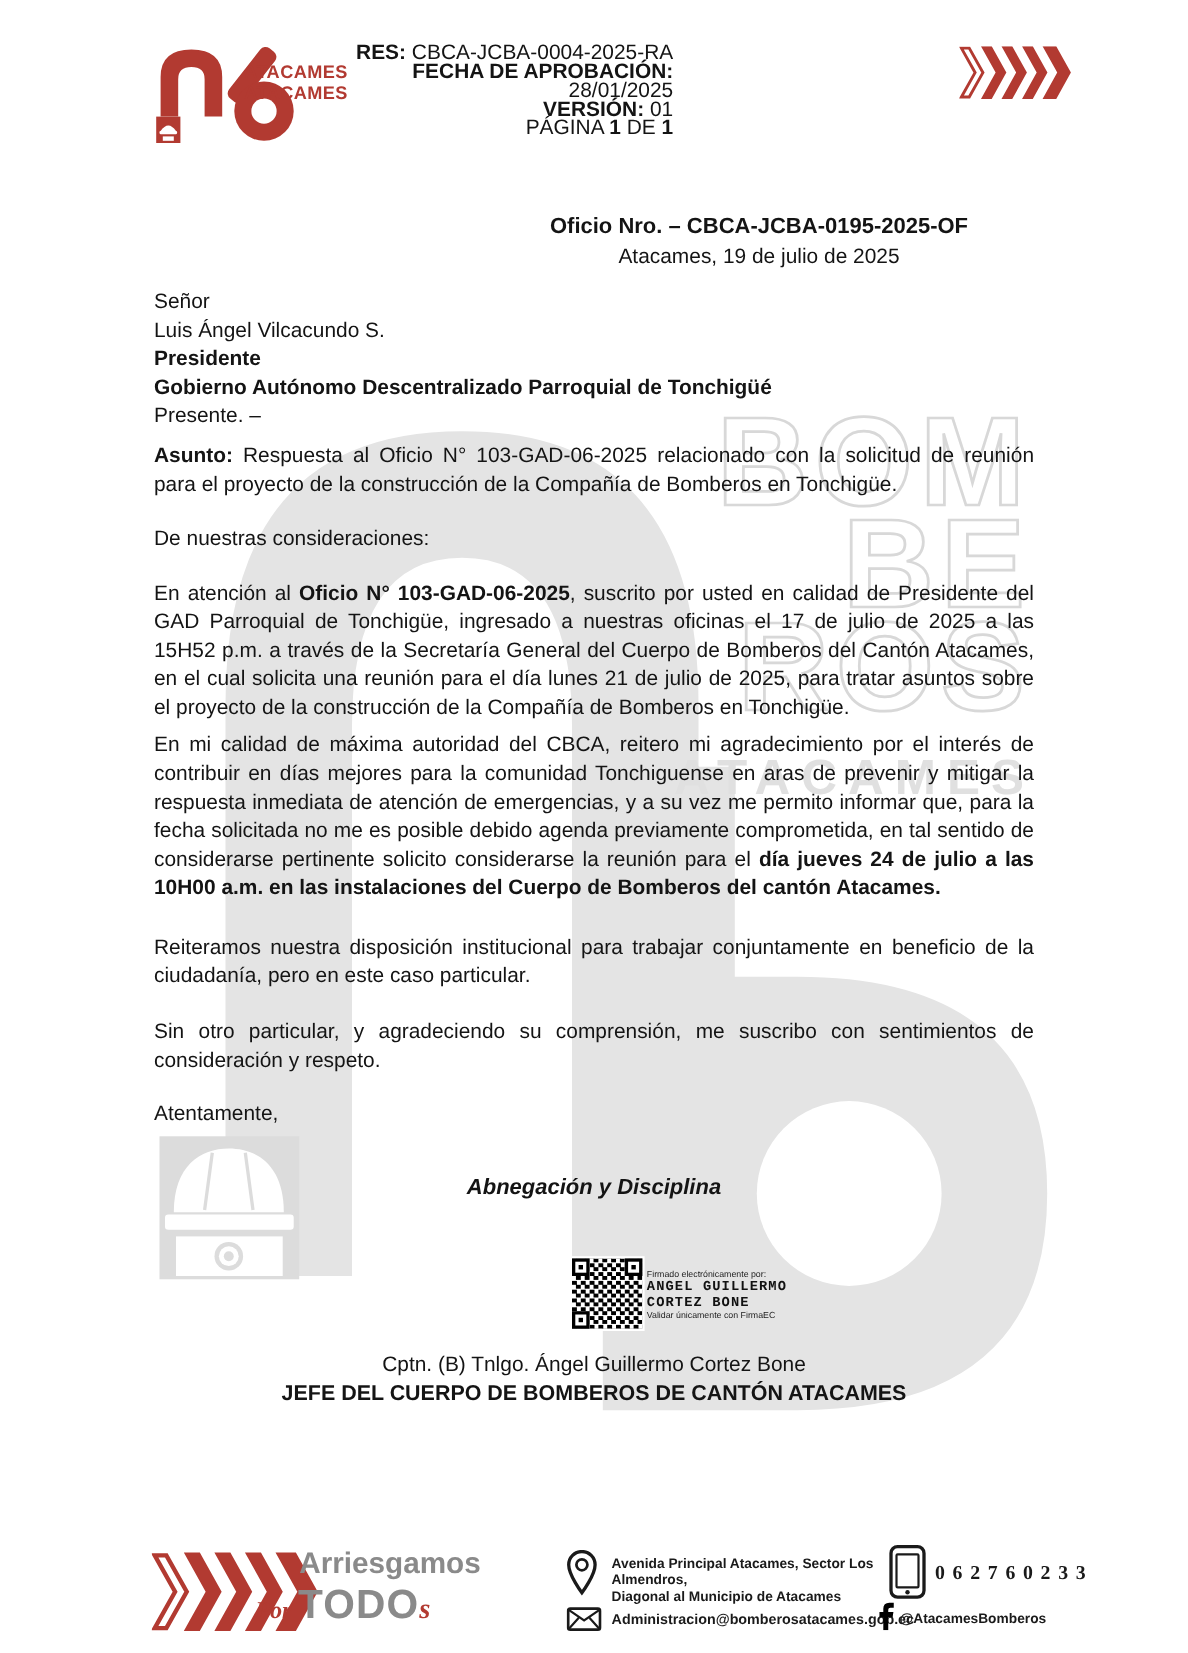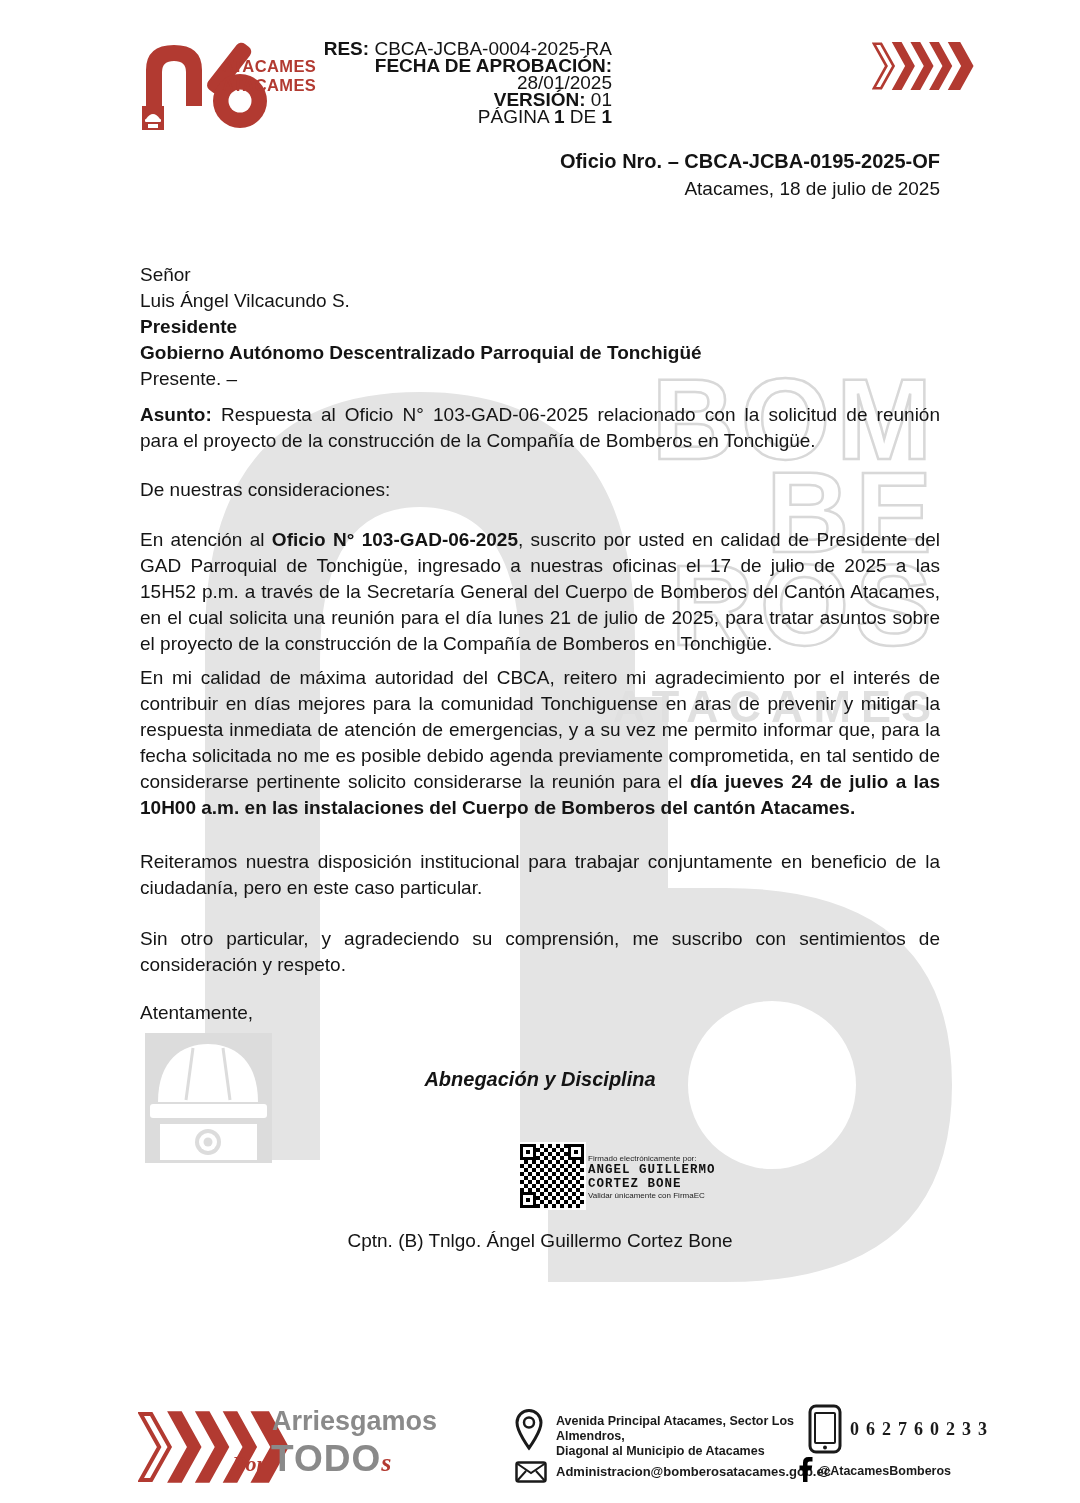--- a/index.html
+++ b/index.html
@@ -3,21 +3,21 @@
 <meta charset="utf-8">
 <style>
   html,body{margin:0;padding:0;background:#888;}
   .page{position:relative;width:1080px;height:1503px;background:#fff;margin:0 auto;
         font-family:"Liberation Sans",sans-serif;color:#141414;overflow:hidden;}
   .abs{position:absolute;}
   b{font-weight:bold;}
   .jtext{font-size:19px;line-height:26px;text-align:justify;}
   .line{font-size:19px;line-height:26px;}
   .bold{font-weight:bold;}
-  .right{text-align:right;}
+  .right{text-align:center;margin-top:45px;}
   .center{text-align:center;}
   .hdr-info{font-size:19px;line-height:17px;text-align:right;}
   .brand{color:#b23a31;font-weight:bold;font-size:16.5px;line-height:19px;letter-spacing:.4px;}
   .oficio{font-size:20px;font-weight:bold;line-height:27px;}
   .citydate{font-size:19px;line-height:27px;}
   .motto{font-size:20px;font-weight:bold;font-style:italic;}
   .sig-name{font-size:19px;line-height:26px;}
   .sig-title{font-size:19.5px;line-height:26px;font-weight:bold;}
   
   .qrwrap{display:flex;align-items:flex-start;}
@@ -103,21 +103,21 @@
   <svg class="abs" style="left:872px;top:42px;z-index:1" width="116" height="48" viewBox="0 0 130 54">
     <polygon points="2,2 10,2 24,27 10,52 2,52 16,27" fill="#ffffff" stroke="#b23a31" stroke-width="3"></polygon>
     <polygon points="22,0 33,0 48,27 33,54 22,54 37,27" fill="#b23a31"></polygon>
     <polygon points="43,0 54,0 69,27 54,54 43,54 58,27" fill="#b23a31"></polygon>
     <polygon points="64,0 75,0 90,27 75,54 64,54 79,27" fill="#b23a31"></polygon>
     <polygon points="85,0 99,0 114,27 99,54 85,54 100,27" fill="#b23a31"></polygon>
   </svg>
 
   <div class="abs right" style="left:440px;top:148px;width:500px;z-index:1">
     <div class="oficio">Oficio Nro. – CBCA-JCBA-0195-2025-OF</div>
-    <div class="citydate">Atacames, 18 de julio de 2025</div>
+    <div class="citydate">Atacames, 19 de julio de 2025</div>
   </div>
 
   <div class="abs" style="left:140px;top:262px;width:800px;z-index:1">
     <div class="line">Señor</div>
     <div class="line">Luis Ángel Vilcacundo S.</div>
     <div class="line bold">Presidente</div>
     <div class="line bold">Gobierno Autónomo Descentralizado Parroquial de Tonchigüé</div>
     <div class="line">Presente. –</div>
   </div>
 
@@ -146,20 +146,21 @@
     <div class="qrtext">
       <div class="qr-small">Firmado electrónicamente por:</div>
       <div class="qr-name">ANGEL GUILLERMO</div>
       <div class="qr-name">CORTEZ BONE</div>
       <div class="qr-small">Validar únicamente con FirmaEC</div>
     </div>
   </div>
 
   <div class="abs center" style="left:140px;top:1228px;width:800px;z-index:1">
     <div class="sig-name">Cptn. (B) Tnlgo. Ángel Guillermo Cortez Bone</div>
+    <div class="sig-title">JEFE DEL CUERPO DE BOMBEROS DE CANTÓN ATACAMES</div>
   </div>
 
   <svg class="abs" style="left:138px;top:1408px;z-index:1" width="172" height="78" viewBox="0 0 130 54">
     <polygon points="2,2 10,2 24,27 10,52 2,52 16,27" fill="#ffffff" stroke="#b23a31" stroke-width="3"></polygon>
     <polygon points="22,0 33,0 48,27 33,54 22,54 37,27" fill="#b23a31"></polygon>
     <polygon points="43,0 54,0 69,27 54,54 43,54 58,27" fill="#b23a31"></polygon>
     <polygon points="64,0 75,0 90,27 75,54 64,54 79,27" fill="#b23a31"></polygon>
     <polygon points="85,0 99,0 114,27 99,54 85,54 100,27" fill="#b23a31"></polygon>
   </svg>
 

